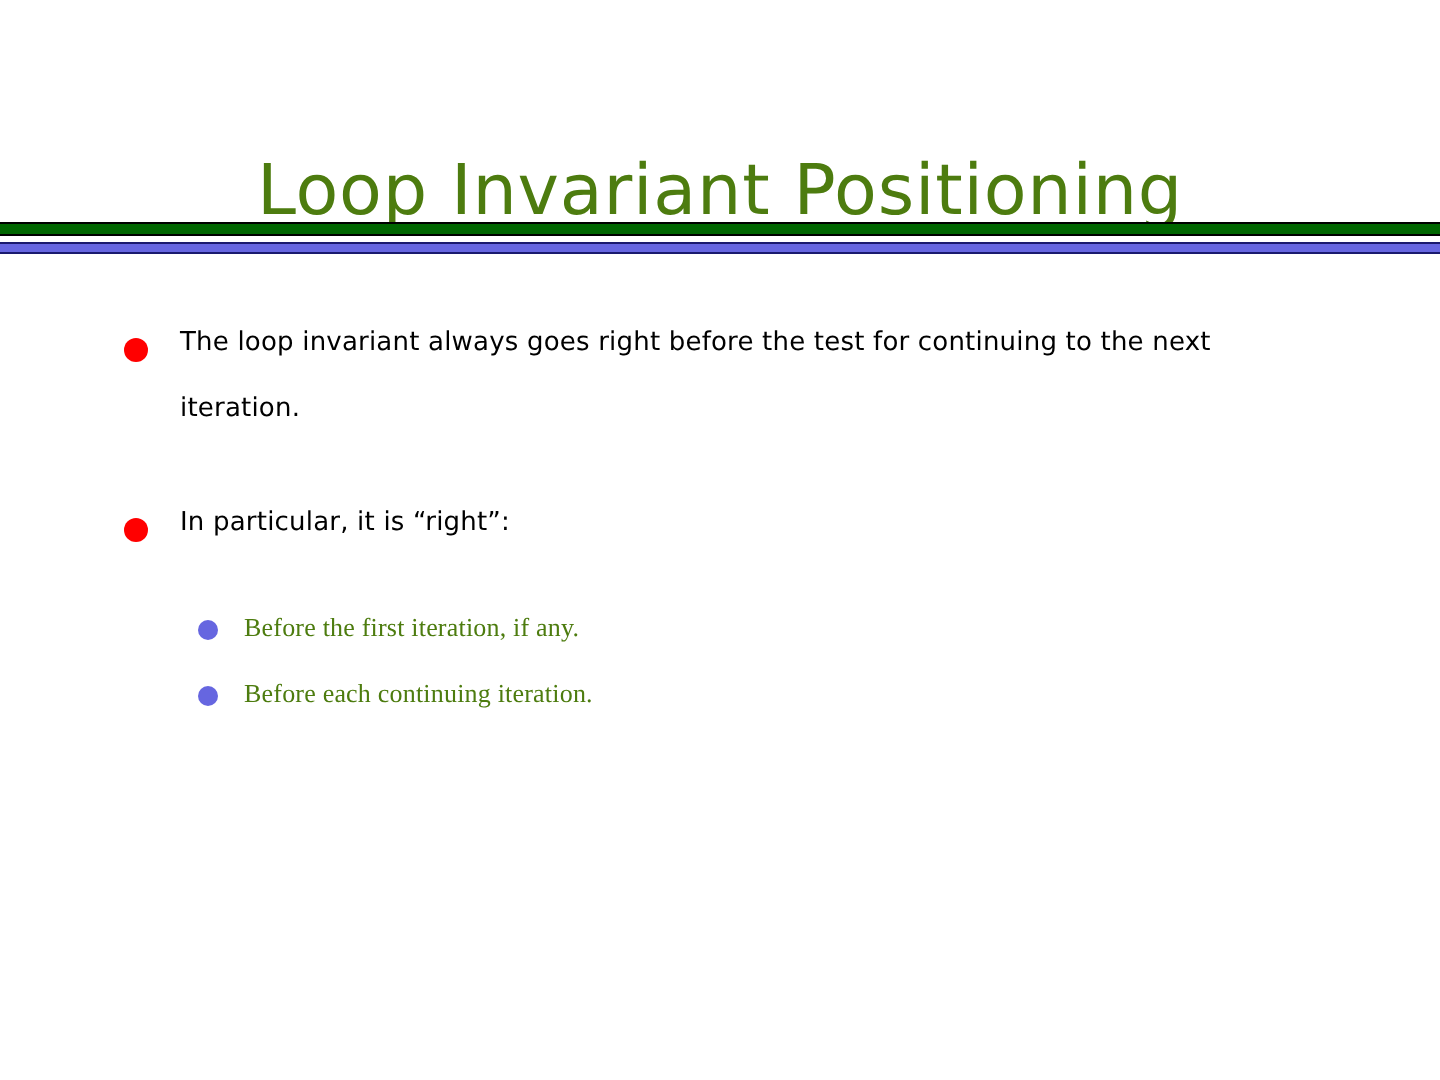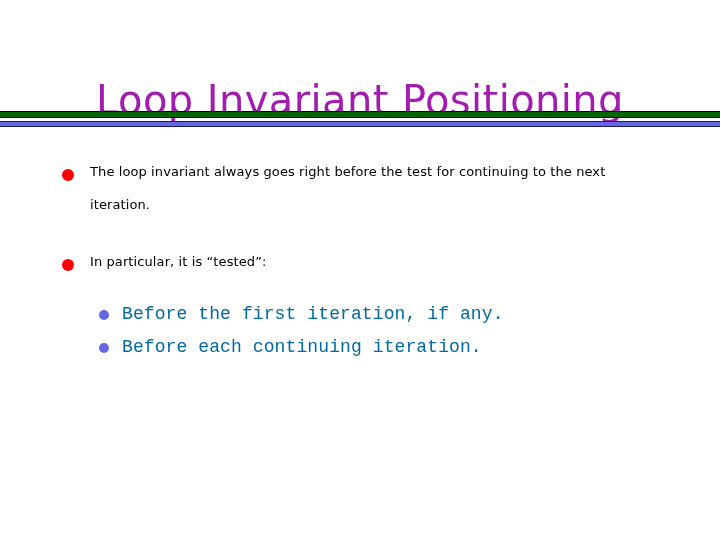--- a/index.html
+++ b/index.html
@@ -26,24 +26,24 @@
   .title-area {
     position: absolute;
     left: 0;
     top: 50px;
     width: 720px;
     text-align: center;
   }
   .slide-title {
     display: inline-block;
     font-family: "DejaVu Sans", sans-serif;
-    font-size: 40px;
+    font-size: 35px;
     font-weight: 400;
     letter-spacing: 0.4px;
-    color: #a21caf;
+    color: #4d7c0f;
     line-height: 46px;
     white-space: nowrap;
   }
 
   
   .divider-group {
     position: absolute;
     left: 0;
     top: 111px;
     width: 720px;
@@ -116,24 +116,24 @@
     position: absolute;
     left: 99px;
     top: 8px;
     width: 10px;
     height: 10px;
     border-radius: 50%;
     background: #6666e0;
   }
   .bullet-l2 .text {
     display: block;
-    font-family: Liberation Mono, monospace;
-    font-size: 18px;
+    font-family: Liberation Serif, serif;
+    font-size: 13px;
     line-height: 24px;
-    color: #0369a1;
+    color: #4d7c0f;
     letter-spacing: 0.1px;
   }
 </style>
 </head>
 <body>
 
 <div class="slide">
 
   <div class="title-area">
     <h1 class="slide-title">Loop Invariant Positioning</h1>
@@ -146,21 +146,21 @@
 
   <div class="body-area">
 
     <div class="bullet-l1">
       <span class="marker"></span>
       <span class="text">The loop invariant always goes right before the test for continuing to the next iteration.</span>
     </div>
 
     <div class="bullet-l1">
       <span class="marker"></span>
-      <span class="text">In particular, it is “tested”:</span>
+      <span class="text">In particular, it is “right”:</span>
     </div>
 
     <div class="sublist">
 
       <div class="bullet-l2">
         <span class="marker"></span>
         <span class="text">Before the first iteration, if any.</span>
       </div>
 
       <div class="bullet-l2">

